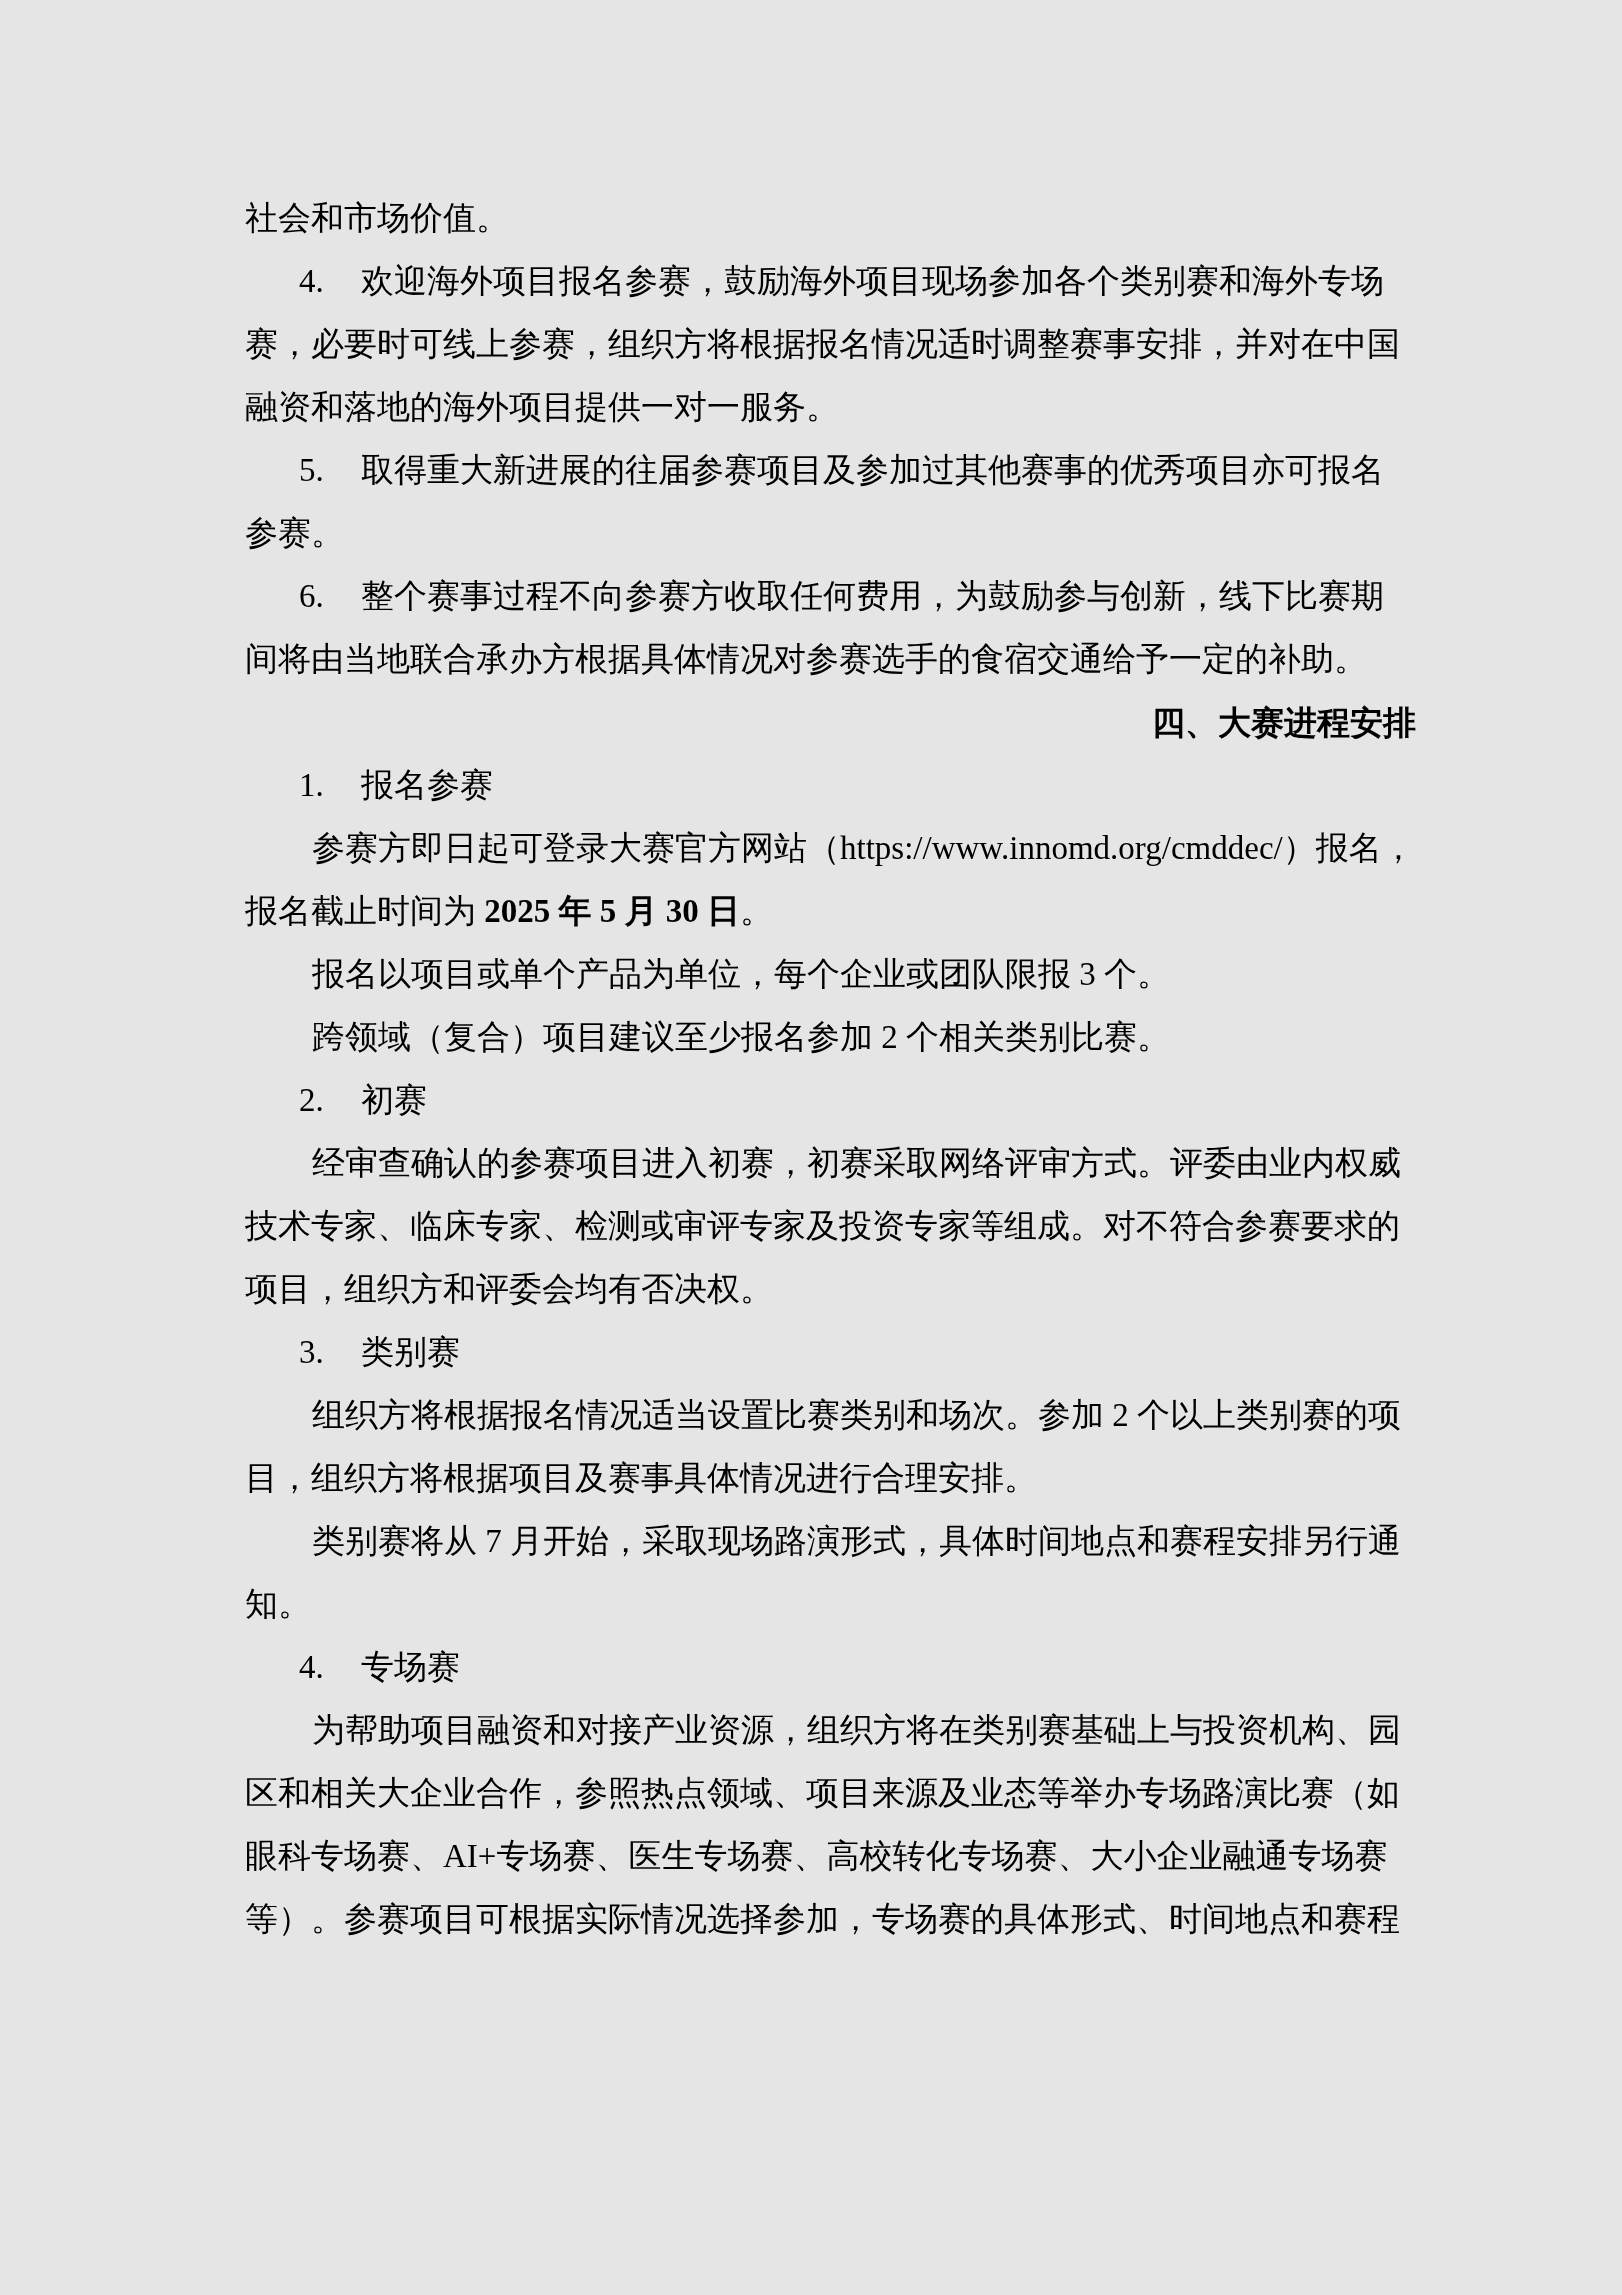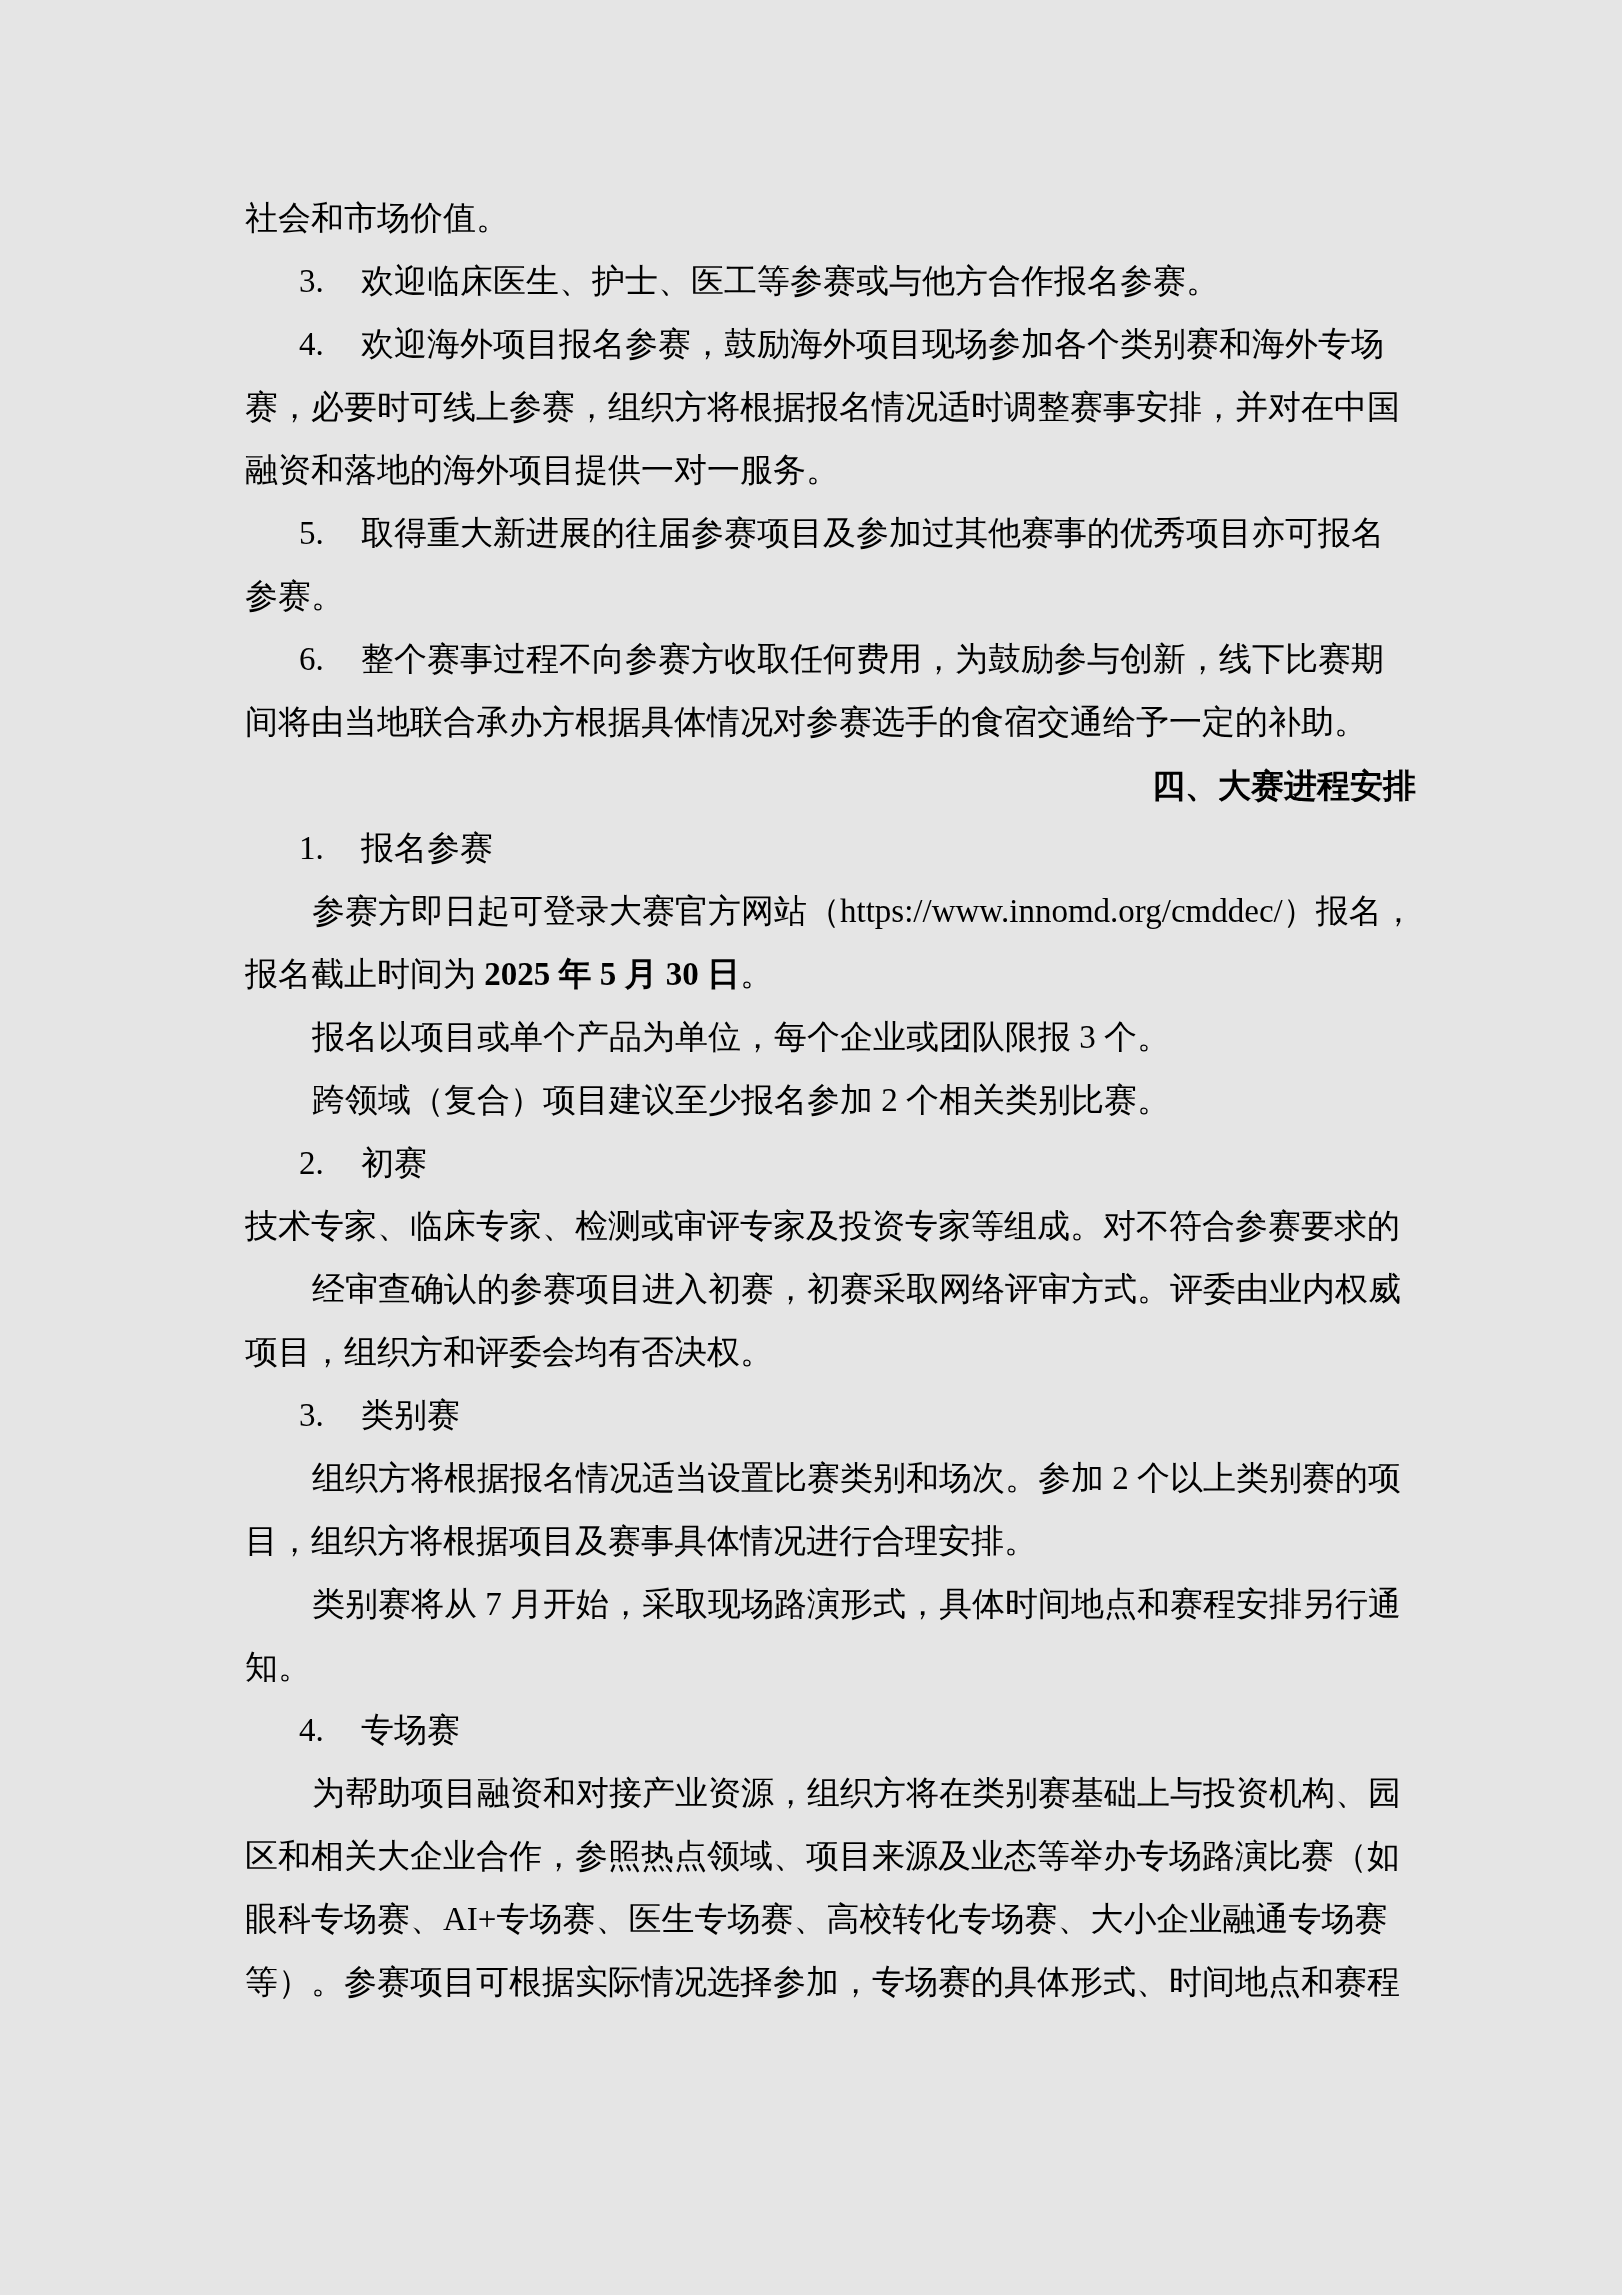--- a/index.html
+++ b/index.html
@@ -55,23 +55,20 @@
   }
 </style>
 </head>
 <body>
 
 <div class="page">
   <div class="content">
 
     <div class="line">社会和市场价值。</div>
 
-    <div class="line numbered">
-      <span class="num">3.</span><span>欢迎临床医生、护士、医工等参赛或与他方合作报名参赛。</span>
-    </div>
 
     <div class="line numbered">
       <span class="num">4.</span><span>欢迎海外项目报名参赛，鼓励海外项目现场参加各个类别赛和海外专场</span>
     </div>
 
     <div class="line">赛，必要时可线上参赛，组织方将根据报名情况适时调整赛事安排，并对在中国</div>
 
     <div class="line">融资和落地的海外项目提供一对一服务。</div>
 
     <div class="line numbered">
@@ -99,23 +96,23 @@
     </div>
 
     <div class="line indent">报名以项目或单个产品为单位，每个企业或团队限报 3 个。</div>
 
     <div class="line indent">跨领域（复合）项目建议至少报名参加 2 个相关类别比赛。</div>
 
     <div class="line numbered">
       <span class="num">2.</span><span>初赛</span>
     </div>
 
+    <div class="line indent">经审查确认的参赛项目进入初赛，初赛采取网络评审方式。评委由业内权威</div>
+
     <div class="line">技术专家、临床专家、检测或审评专家及投资专家等组成。对不符合参赛要求的</div>
-
-    <div class="line indent">经审查确认的参赛项目进入初赛，初赛采取网络评审方式。评委由业内权威</div>
 
     <div class="line">项目，组织方和评委会均有否决权。</div>
 
     <div class="line numbered">
       <span class="num">3.</span><span>类别赛</span>
     </div>
 
     <div class="line indent">组织方将根据报名情况适当设置比赛类别和场次。参加 2 个以上类别赛的项</div>
 
     <div class="line">目，组织方将根据项目及赛事具体情况进行合理安排。</div>

